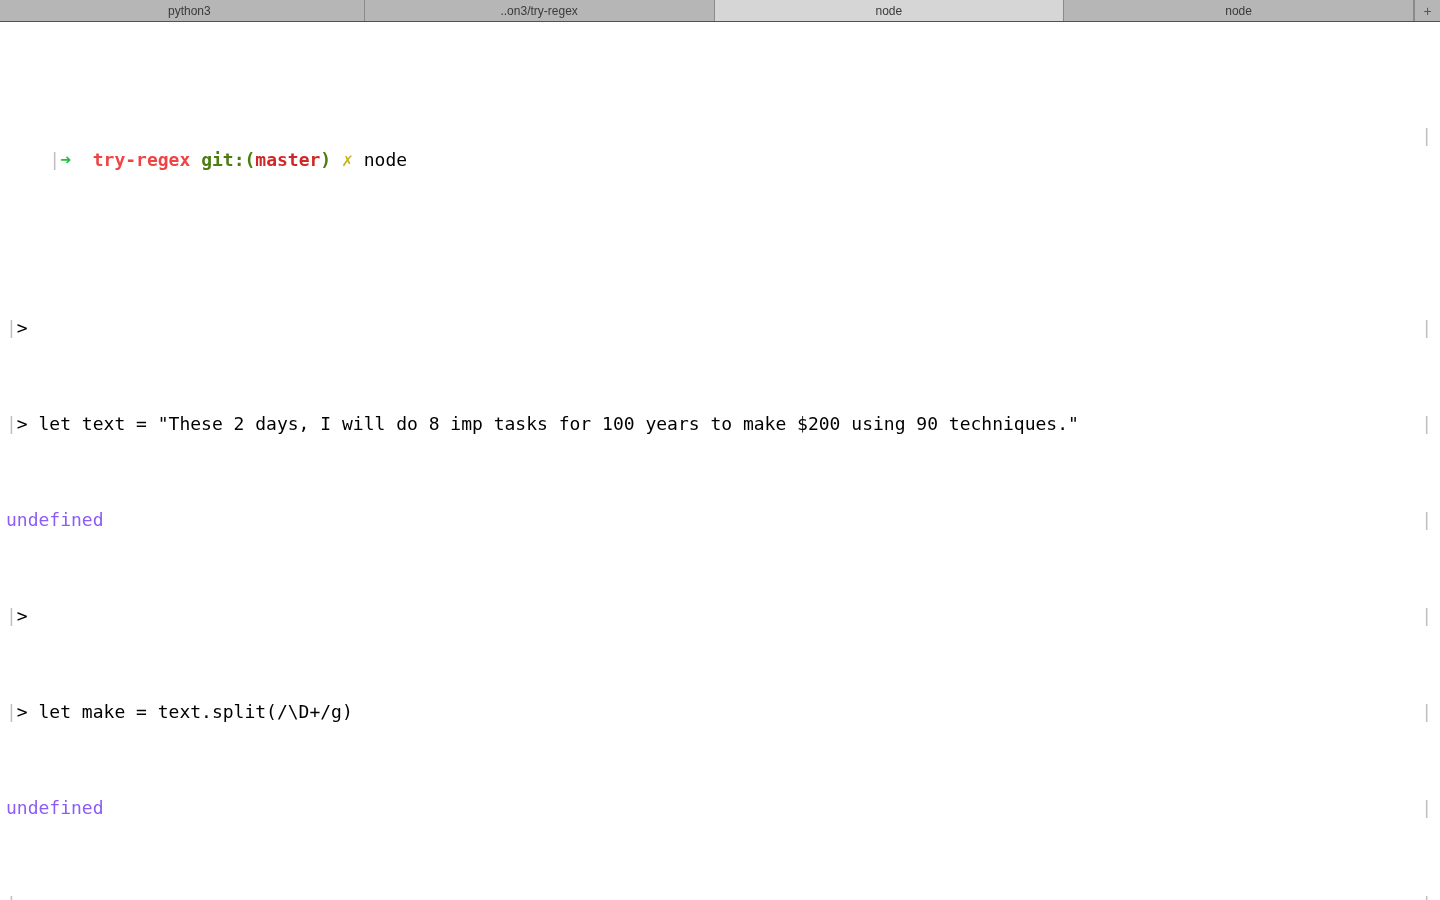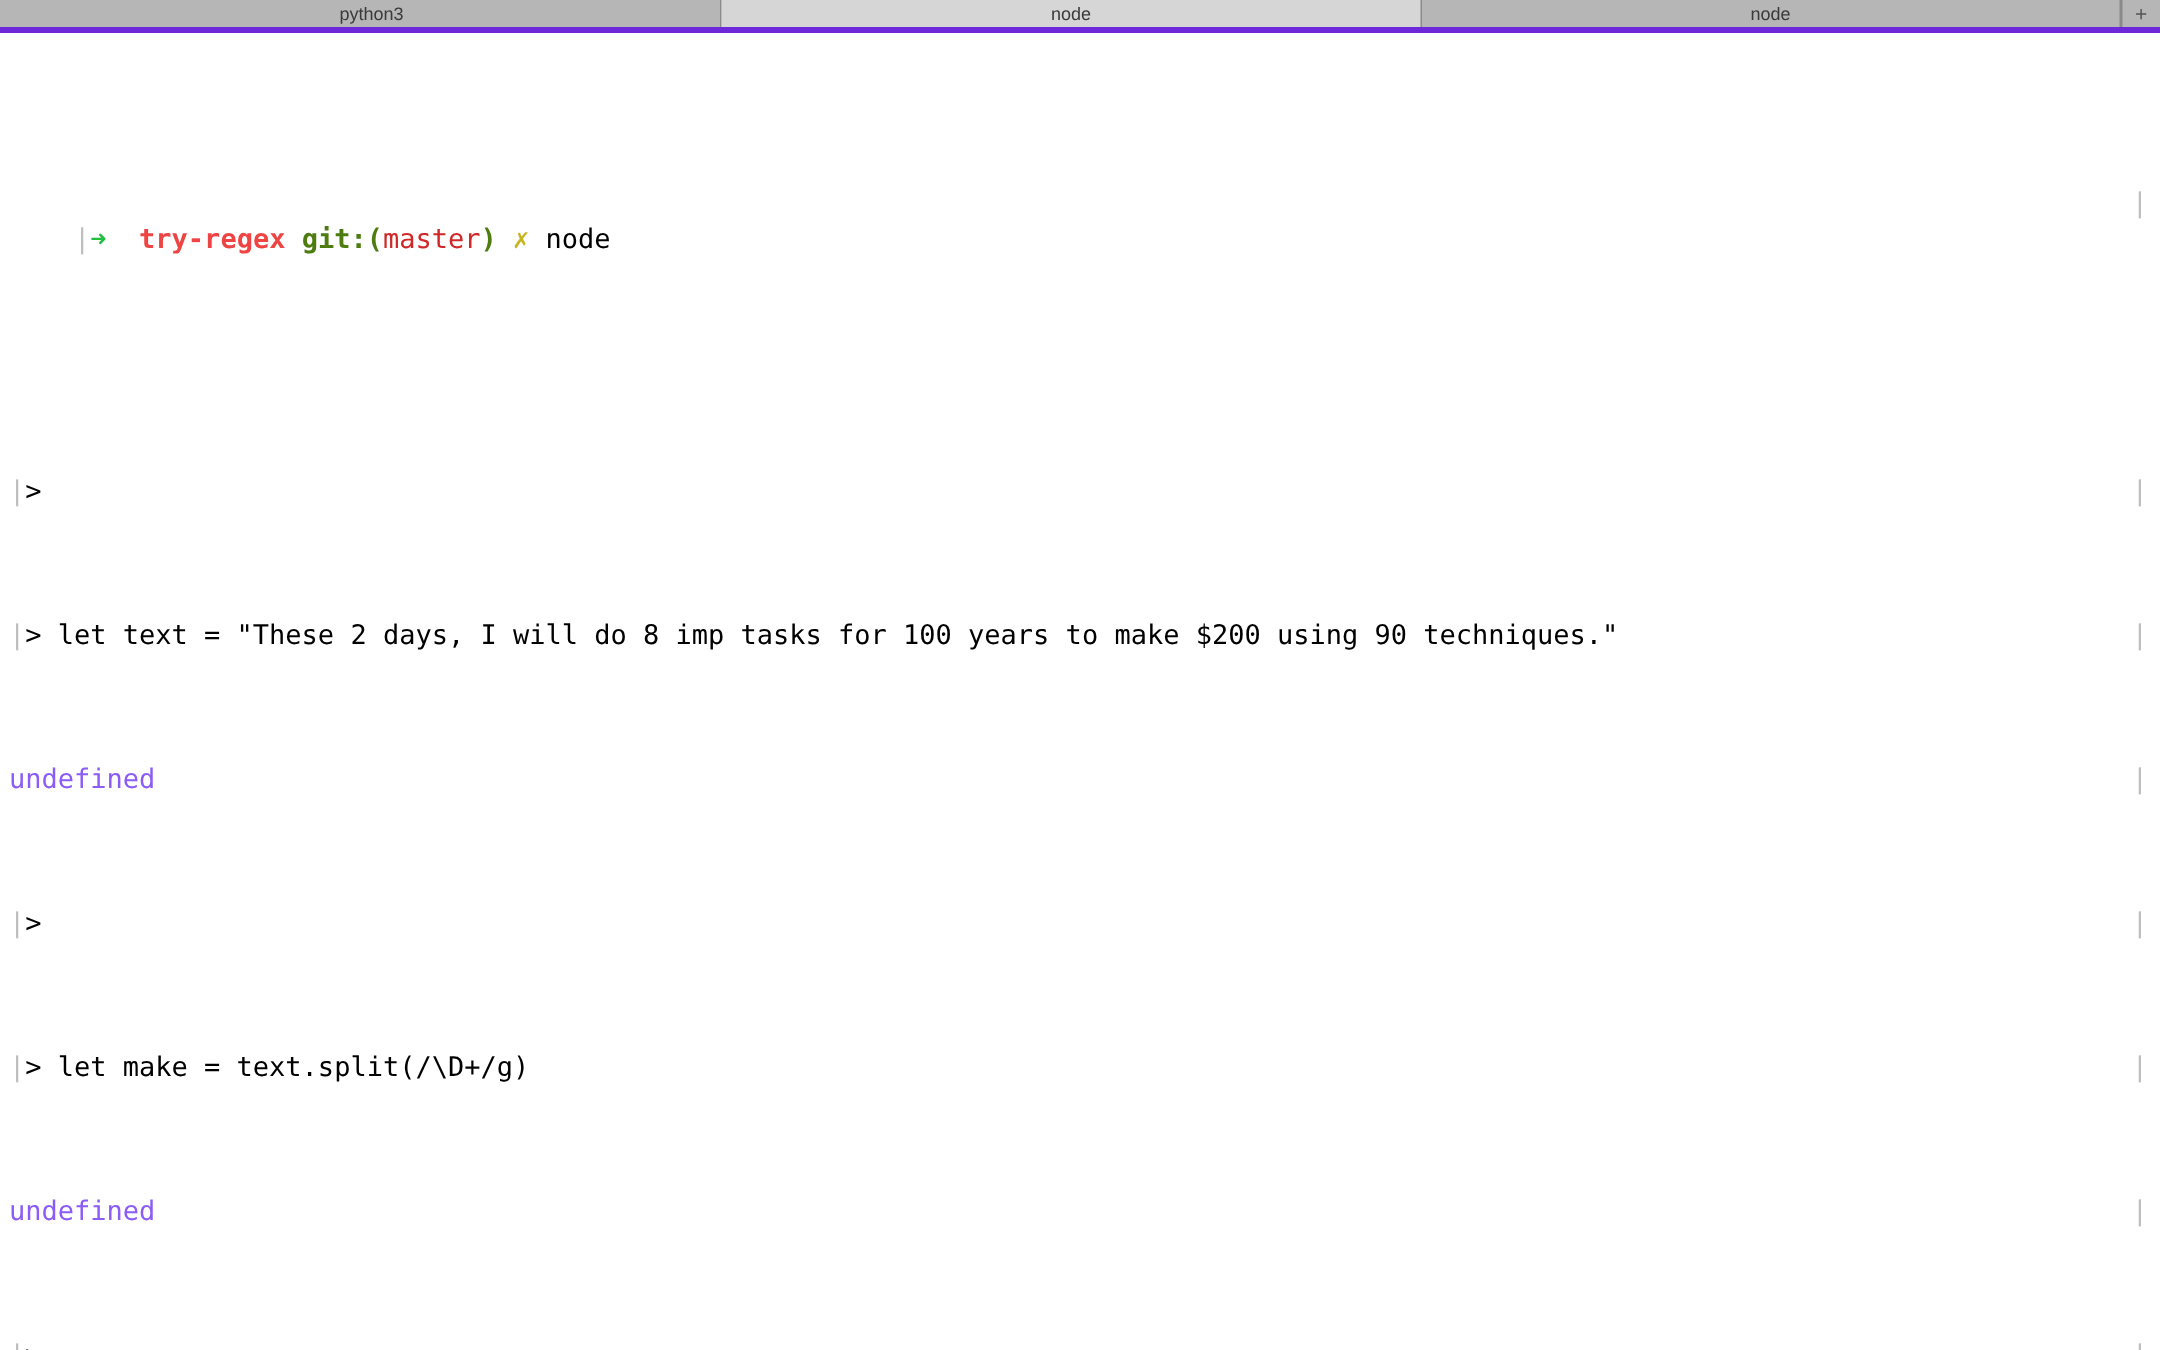--- a/index.html
+++ b/index.html
@@ -10,21 +10,21 @@
     font-size: 18px;
     line-height: 24px;
     background: #ffffff;
     color: #000000;
     overflow: hidden;
   }
   .tabbar {
     display: flex;
     height: 22px;
     background: #b6b6b6;
-    border-bottom: 4px solid #6d28d9;
+    border-bottom: 1px solid #6d28d9;
     font-family: -apple-system, "Helvetica Neue", Arial, sans-serif;
     font-size: 12px;
     color: #3a3a3a;
     padding-left: 15px;
   }
   .tab {
     flex: 1 1 0;
     display: flex;
     align-items: center;
     justify-content: center;
@@ -62,31 +62,34 @@
     right: 0;
     top: 0;
     color: #bfbfbf;
   }
   .left-bar {
     color: #bfbfbf;
   }
   .arrow   { color: #1fbf3f; font-weight: bold; }
   .cyan    { color: #ef4444; font-weight: bold; }
   .blue    { color: #4d7c0f; font-weight: bold; }
-  .red     { color: #d02828; font-weight: normal; }
+  .red     { color: #d02828; font-weight: bold; }
   .yellowx { color: #c7b51f; font-weight: bold; }
   .grey    { color: #8b5cf6; }
   .default { color: #000000; }
 </style>
 </head>
 <body>
 
 <div class="tabbar">
   <div class="tab">
       <span>python3</span>
+    </div>
+  <div class="tab">
+      <span>..on3/try-regex</span>
     </div>
   <div class="tab active">
       <span>node</span>
     </div>
   <div class="tab">
       <span>node</span>
     </div>
   <div class="new-tab">
       <span>+</span>
     </div>

